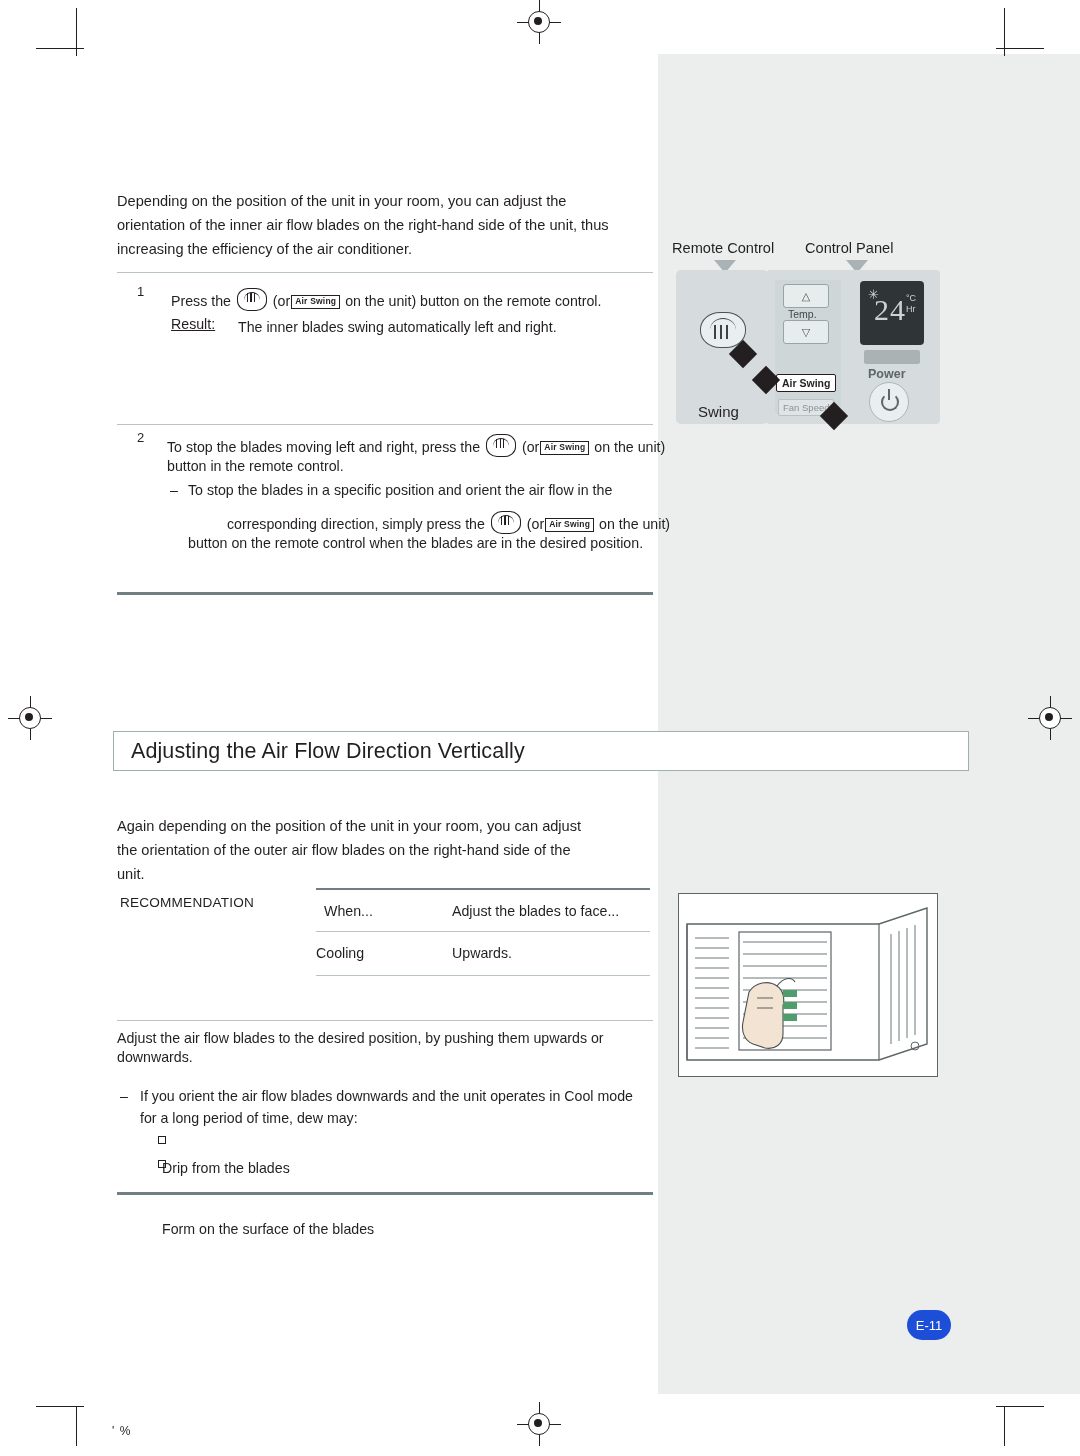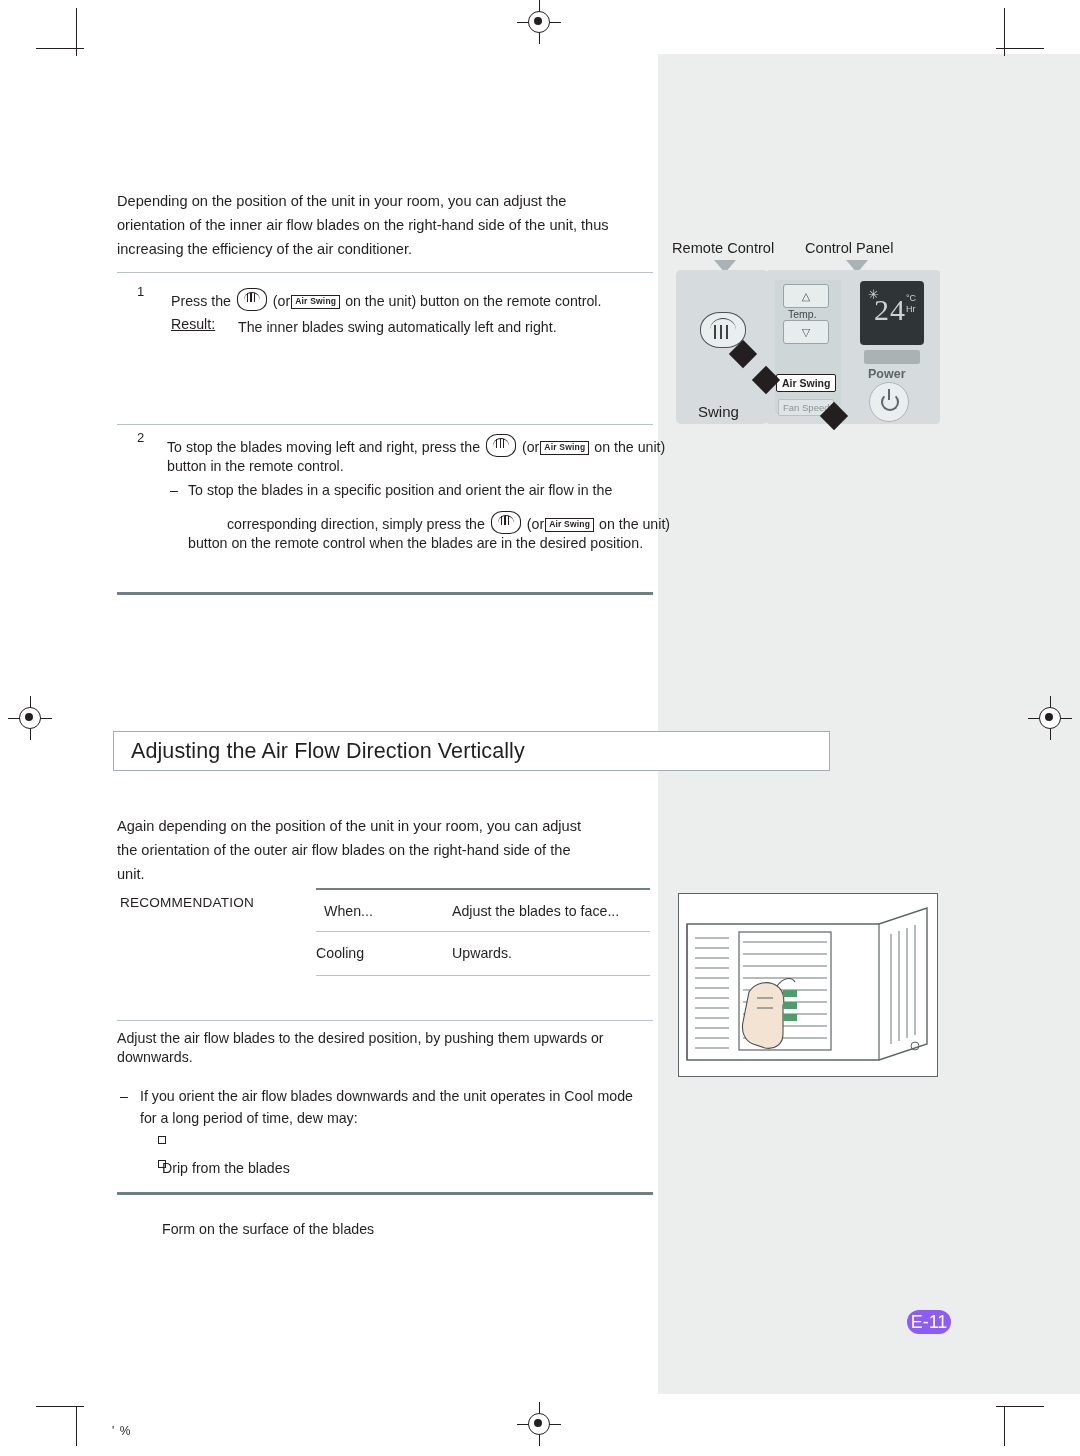--- a/index.html
+++ b/index.html
@@ -293,25 +293,25 @@
 
   
   .unit-frame {
     position:absolute;
     border: 1.3px solid #5c6568;
     background:#ffffff;
   }
 
   .page-badge {
     position:absolute;
-    width: 44px; height: 24px;
-    background: #8b5cf6;
+    width: 44px; height: 30px;
+    background: #1d4ed8;
     border-radius: 15px/15px;
     color:#ffffff;
-    font-size: 18px;
+    font-size: 13px;
     display:flex; align-items:center; justify-content:center;
   }
   .footer-text {
     position:absolute;
     font-size: 12px;
     color:#231f20;
     letter-spacing: 1px;
   }
   .bullet-sq {
     position:absolute;
@@ -446,21 +446,21 @@
     </div>
     <div class="panel-inner" style="left:864px;top:350px;width:56px;height:14px;background:#aab2b3;border-radius:2px;"></div>
 
     <div class="power-word" style="left:868px;top:367px;">Power</div>
     <div class="power-btn" style="left:869px;top:382px;"></div>
 
     <div class="blk-arrow" style="left:733px;top:344px;transform:rotate(45deg);"></div>
     <div class="blk-arrow" style="left:756px;top:370px;transform:rotate(45deg);"></div>
     <div class="blk-arrow" style="left:824px;top:406px;transform:rotate(45deg);"></div>
 
-    <div class="section-title" style="left:113px;top:731px;width:717px;">
+    <div class="section-title" style="left:113px;top:731px;width:856px;">
       <div class="title-accent"></div>
       <span>Adjusting the Air Flow Direction Vertically</span>
     </div>
 
     <div class="body-text" style="left:117px;top:814px;width:480px;">Again depending on the position of the unit in your room, you can adjust the orientation of the outer air flow blades on the right-hand side of the unit.</div>
 
     <div class="rec-label" style="left:120px;top:895px;">RECOMMENDATION</div>
 
     <div class="rule thick" style="left:316px;top:888px;width:334px;height:2px;"></div>
     <div class="tbl-text" style="left:324px;top:903px;">When...</div>

